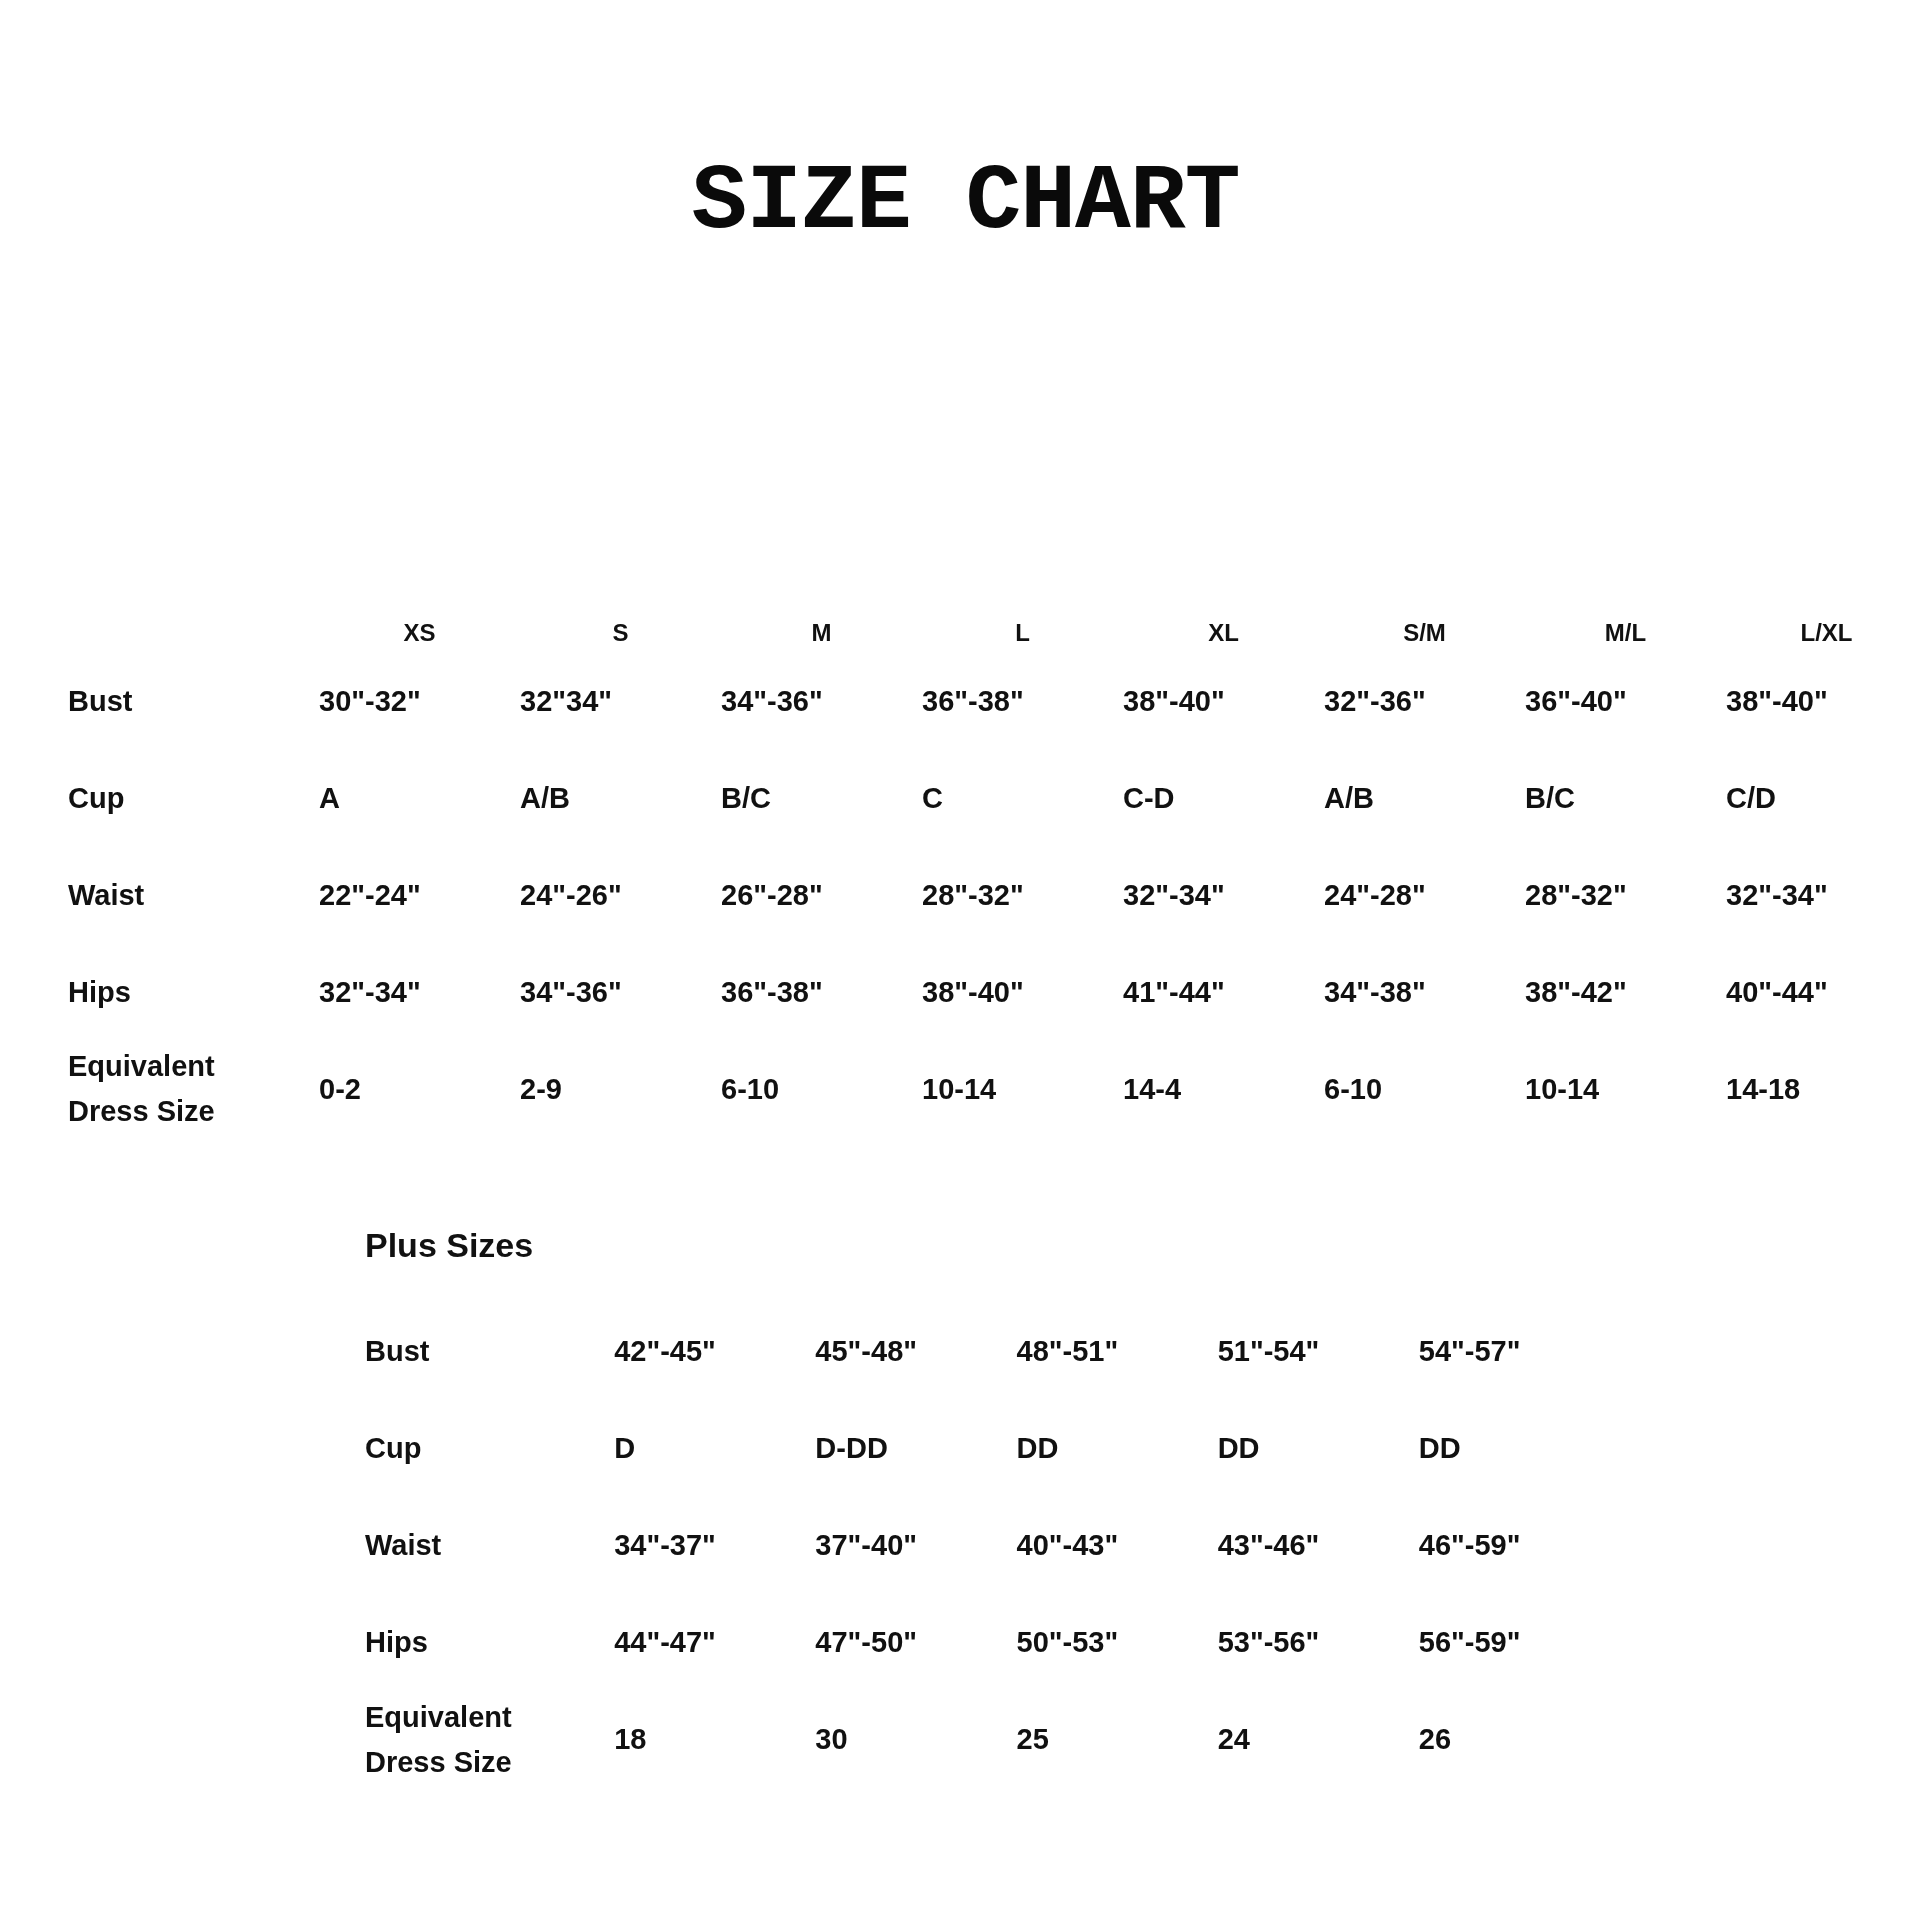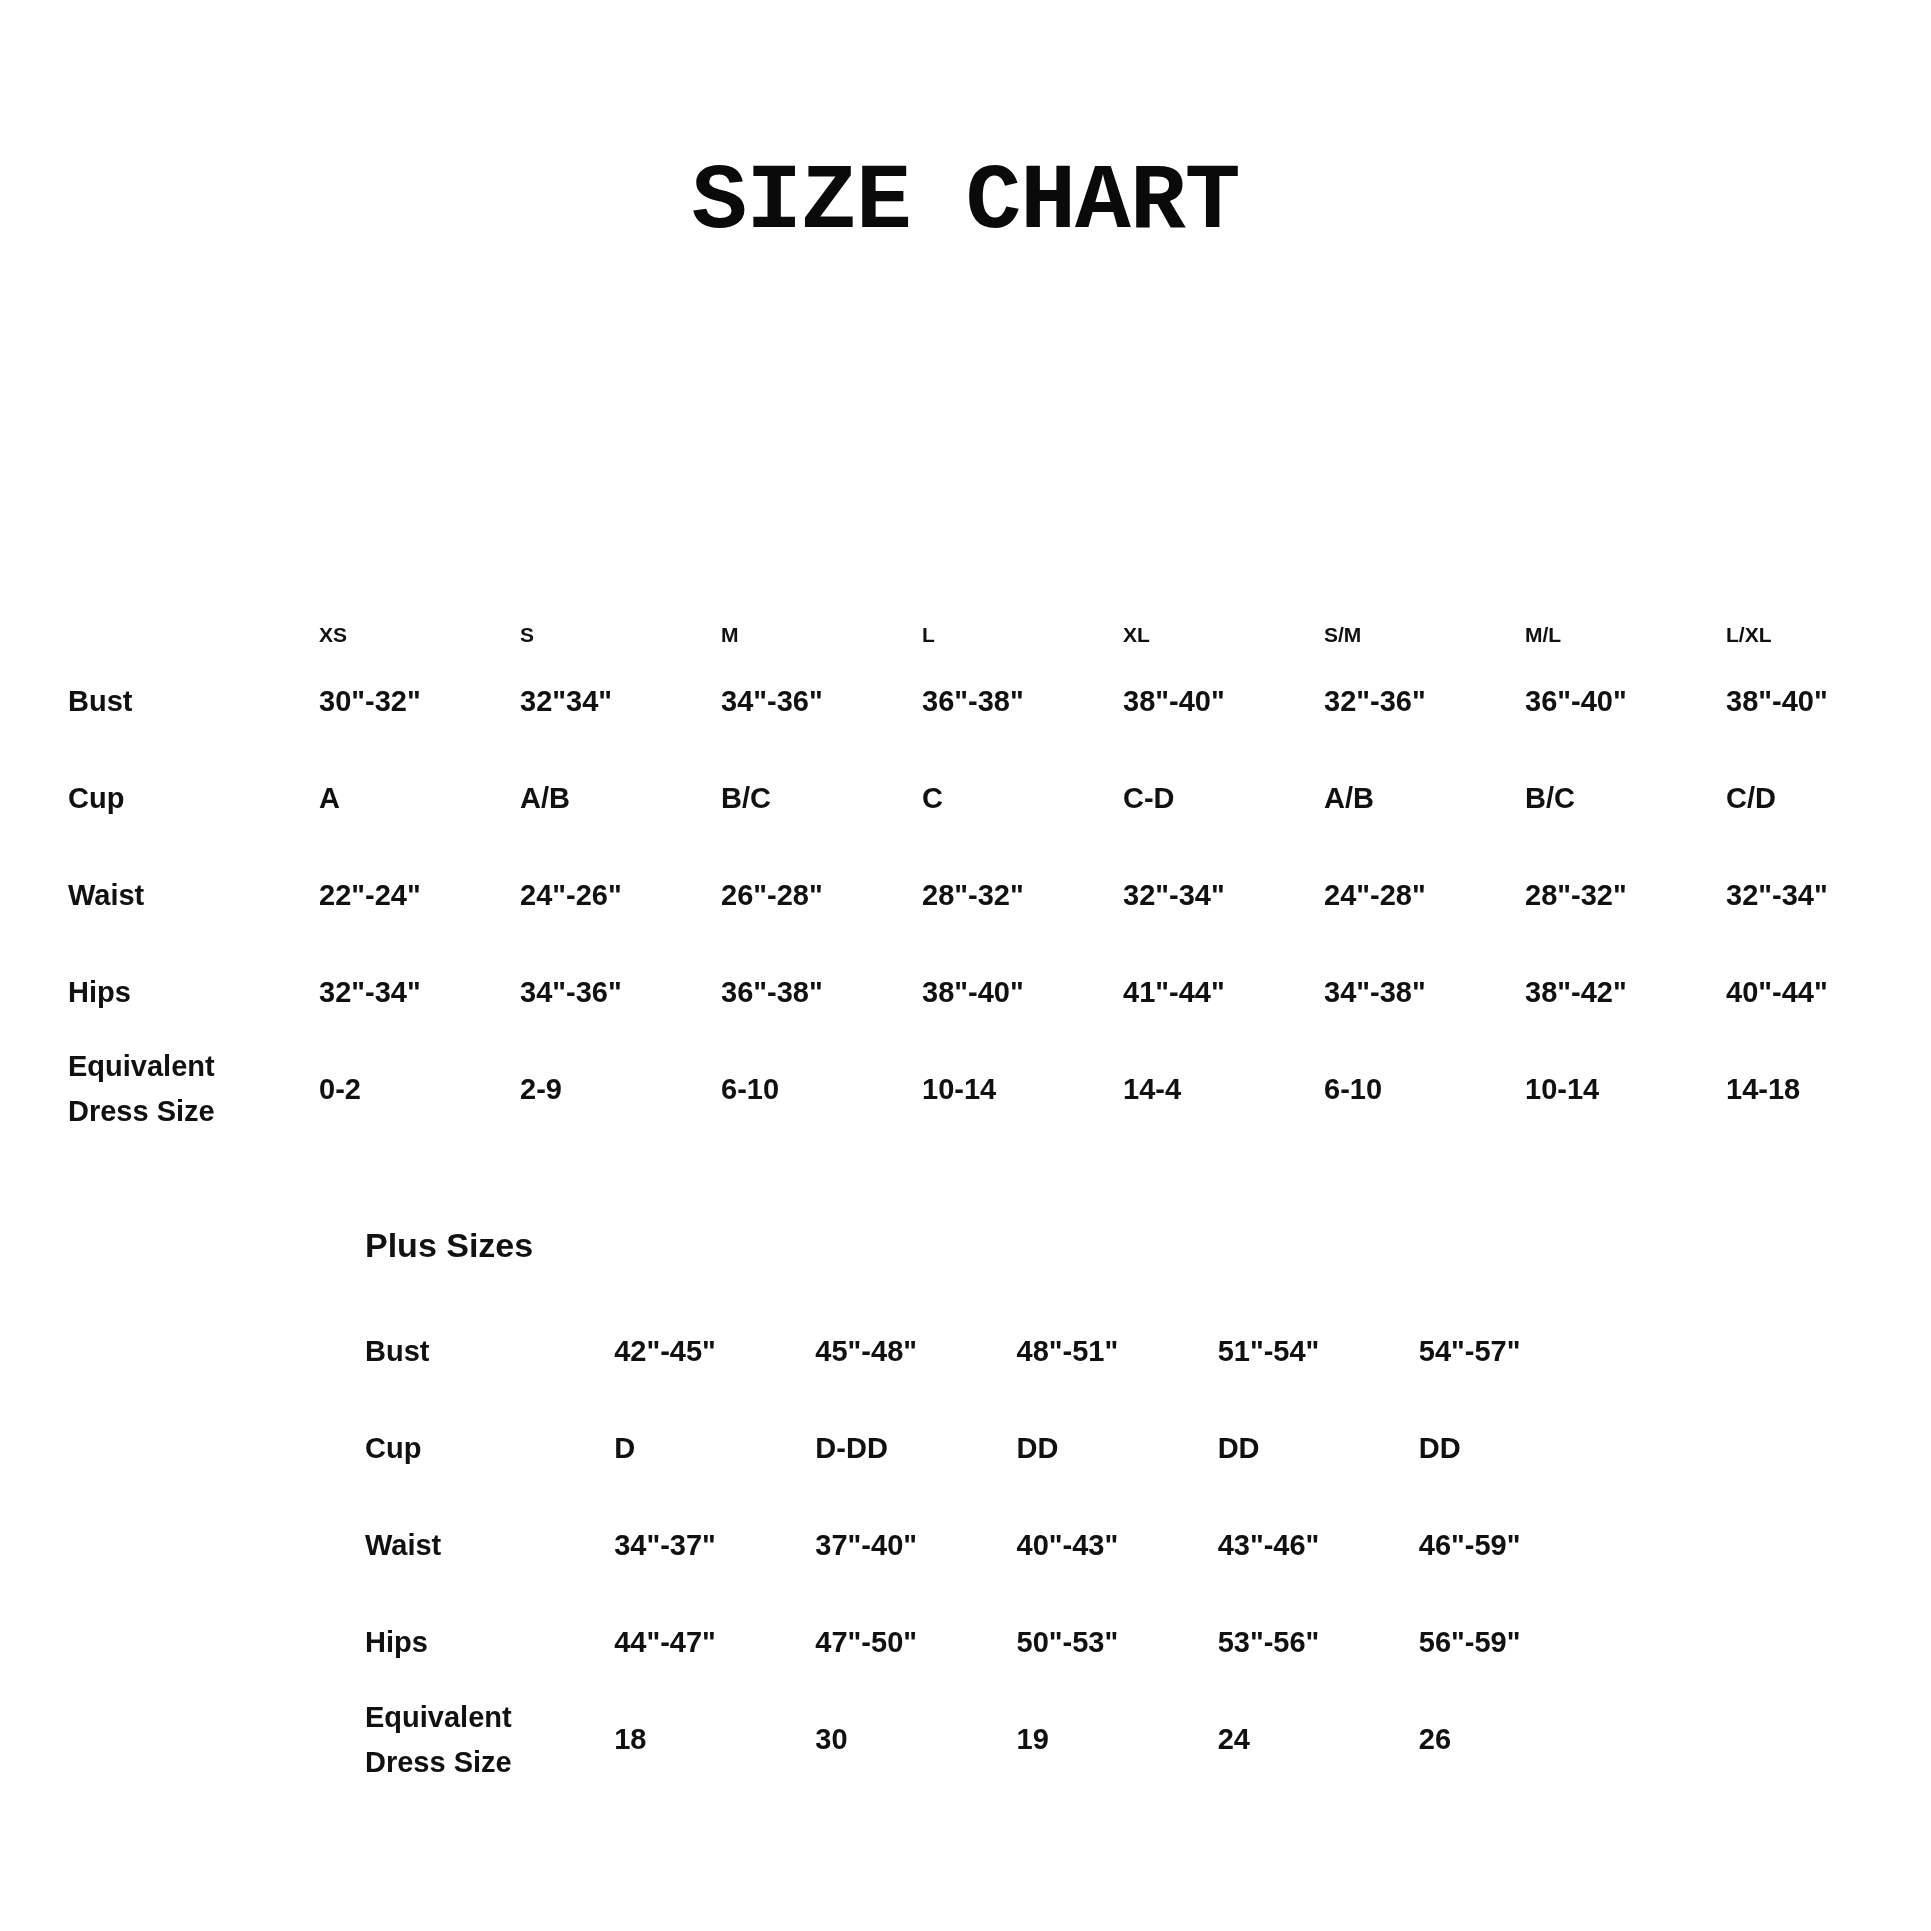--- a/index.html
+++ b/index.html
@@ -48,25 +48,26 @@
     font-size: 29px;
     font-weight: 700;
     color: #111111;
     padding: 0;
     height: 97px;
   }
   .main-table col.rowlabel { width: 251px; }
   .main-table col.datacol { width: 201px; }
 
   .hdr-row td {
-    font-size: 21px;
+    font-size: 24px;
     font-weight: 700;
     height: 87px;
     vertical-align: bottom;
     padding-bottom: 5.8px;
+    text-align: center;
   }
   .rowlabel-cell {
     font-weight: 700;
     font-size: 30px;
     line-height: 1.5;
   }
   .rowlabel-cell.two-line {
     line-height: 1.55;
   }
 
@@ -250,21 +251,21 @@
         <td>56"-59"</td>
       </tr>
 
       <tr>
         <td class="rowlabel-cell two-line">
           <div>Equivalent</div>
           <div>Dress Size</div>
         </td>
         <td>18</td>
         <td>30</td>
-        <td>19</td>
+        <td>25</td>
         <td>24</td>
         <td>26</td>
       </tr>
     </tbody>
   </table>
 
 </div>
 
 
 </body></html>

